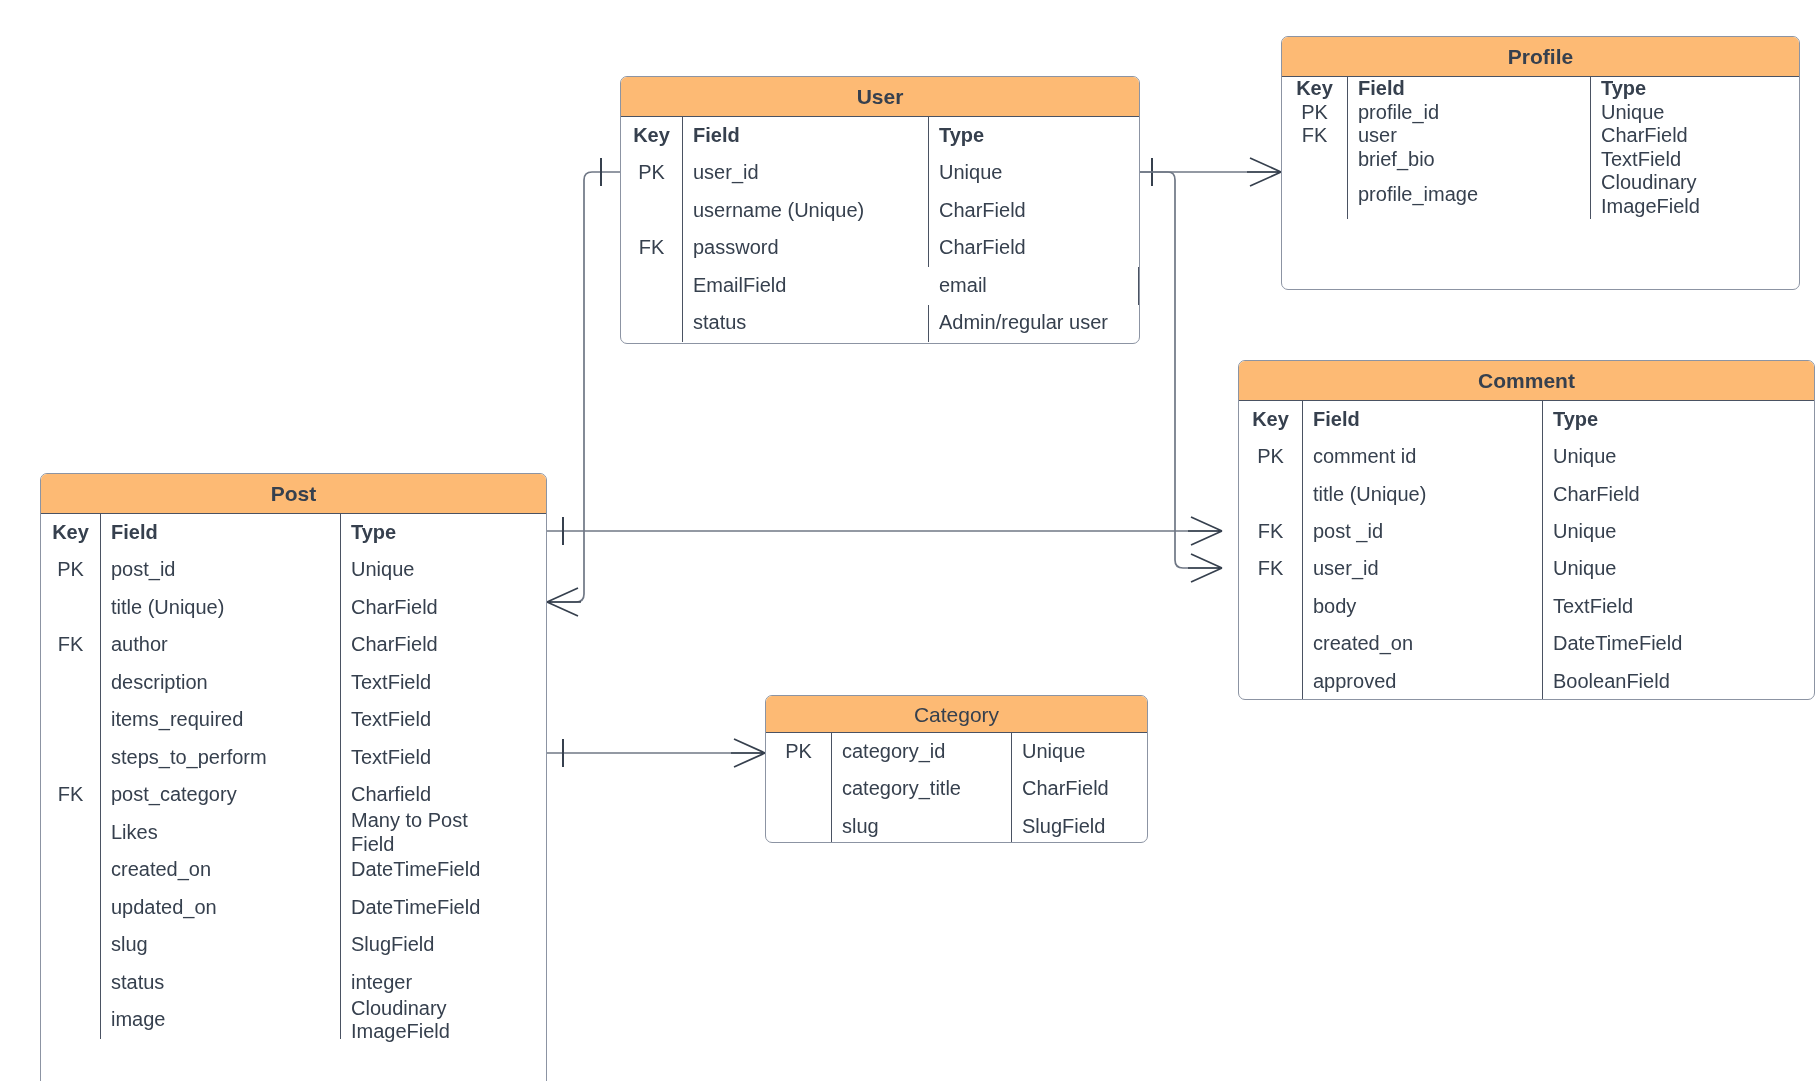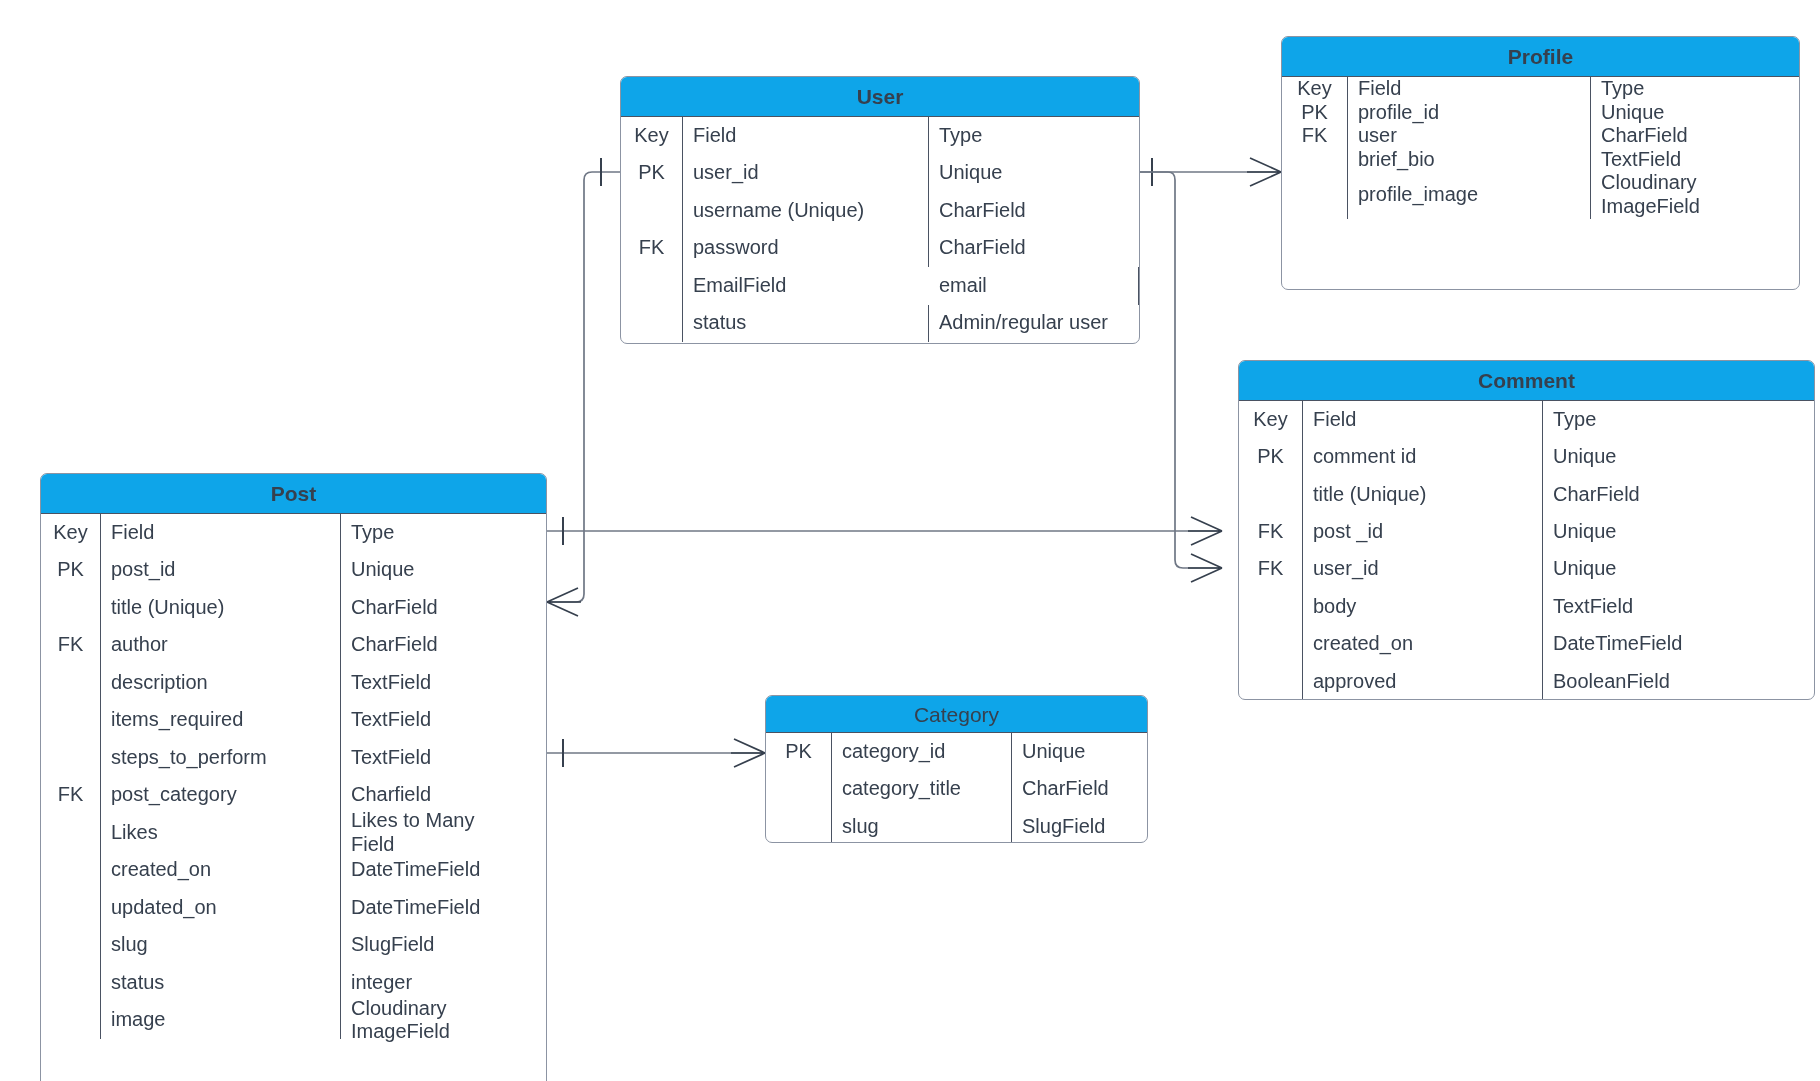--- a/index.html
+++ b/index.html
@@ -24,39 +24,39 @@
   }
   .ent-title{
     box-sizing:border-box;
     height:40px;
     line-height:40px;
     text-align:center;
     font-size:21px;
     font-weight:bold;
     color:#36404e;
     border-bottom:1.4px solid #4a5262;
-    background:#0ea5e9;
+    background:#fdba74;
   }
   .ent-title.plain{font-weight:normal;}
   .grid{
     display:grid;
     box-sizing:border-box;
   }
   .cell{
     box-sizing:border-box;
     font-size:20px;
     color:#36404e;
     padding:0 10px;
     display:flex;
     align-items:center;
     white-space:pre-line;
     line-height:1.18;
   }
   .cell.key{justify-content:center;padding:0 6px;}
-  .cell.hdr{font-weight:normal;}
+  .cell.hdr{font-weight:bold;}
   .col-key{border-right:1.4px solid #4a5262;}
   .col-field{border-right:1.4px solid #4a5262;}
 
   
   #ent-user{left:620px;top:76px;width:520px;height:268px;}
   #ent-user .grid{grid-template-columns:62px 246px 1fr;}
   #ent-user .cell{height:37.5px;}
 
   #ent-profile{left:1281px;top:36px;width:519px;height:254px;}
   #ent-profile .grid{grid-template-columns:66px 243px 1fr;}
@@ -236,21 +236,21 @@
       <div class="cell key col-key"></div>
       <div class="cell col-field">steps_to_perform</div>
       <div class="cell">TextField</div>
 
       <div class="cell key col-key">FK</div>
       <div class="cell col-field">post_category</div>
       <div class="cell">Charfield</div>
 
       <div class="tall cell key col-key"></div>
       <div class="tall cell fld col-field">Likes</div>
-      <div class="tall cell">Likes to Many
+      <div class="tall cell">Many to Post
 Field</div>
 
       <div class="cell key col-key"></div>
       <div class="cell col-field">created_on</div>
       <div class="cell">DateTimeField</div>
 
       <div class="cell key col-key"></div>
       <div class="cell col-field">updated_on</div>
       <div class="cell">DateTimeField</div>
 

